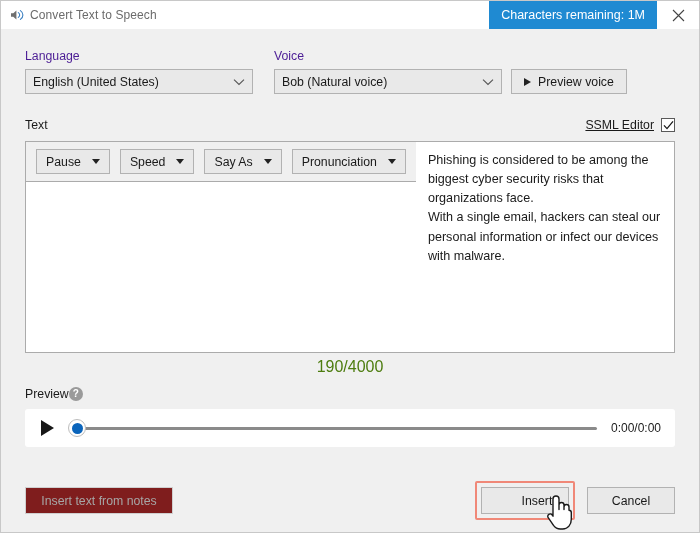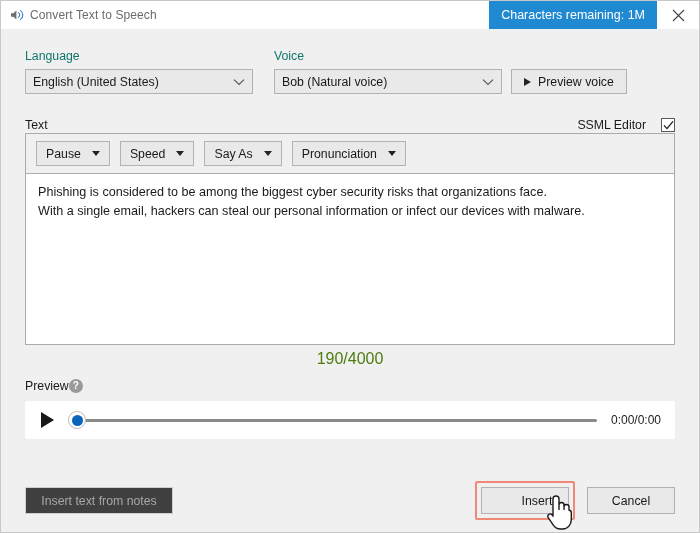--- a/index.html
+++ b/index.html
@@ -78,21 +78,21 @@
   .row-selects {
     display: flex;
     margin-top: 20px;
   }
   .field {
     display: flex;
     flex-direction: column;
   }
   .field-label {
     font-size: 12.3px;
-    color: #0f766e;
+    color: #4c1d95;
     margin-bottom: 6px;
   }
   .combo {
     position: relative;
     height: 25px;
     background: #e9e9e9;
     border: 1px solid #b2b2b2;
     display: flex;
     align-items: center;
     padding: 0 24px 0 7px;
@@ -139,40 +139,42 @@
     display: flex;
     align-items: center;
     justify-content: space-between;
     margin-top: 22px;
     height: 17px;
   }
   .text-label { font-size: 12.3px; color: #1a1a1a; }
   .ssml-wrap {
     display: flex;
     align-items: center;
-    gap: 15px;
-    cursor: pointer;
-    font-size: 12.3px;
-    color: #1a1a1a;
+    gap: 7px;
+    cursor: pointer;
+    font-size: 12.3px;
+    color: #1a1a1a;
+    text-decoration: underline;
   }
   .checkbox {
     width: 14px; height: 14px;
     border: 1px solid #5a5a5a;
     background: #ffffff;
     position: relative;
   }
   .checkbox svg { position: absolute; left: 1px; top: 1px; }
 
   
   .editor-box {
+    margin-top: 8px;
     border: 1px solid #ababab;
     background: #ffffff;
     height: 212px;
     display: flex;
-    flex-direction: column;
+    flex-direction: row;
   }
   .toolbar {
     height: 40px;
     min-height: 40px;
     background: #f0f0f0;
     border-bottom: 1px solid #ababab;
     display: flex;
     align-items: center;
     gap: 10px;
     padding: 0 10px;
@@ -310,21 +312,21 @@
     display: flex;
     align-items: center;
     justify-content: center;
     cursor: pointer;
     white-space: nowrap;
   }
   .btn-notes {
     width: 148px;
     color: #a6a6a6;
     border-color: #cfcfcf;
-    background: #404040;
+    background: #7f1d1d;
     cursor: default;
   }
   .footer-right {
     margin-left: auto;
     display: flex;
     align-items: center;
     gap: 12px;
     position: relative;
   }
   .highlight-wrap {

